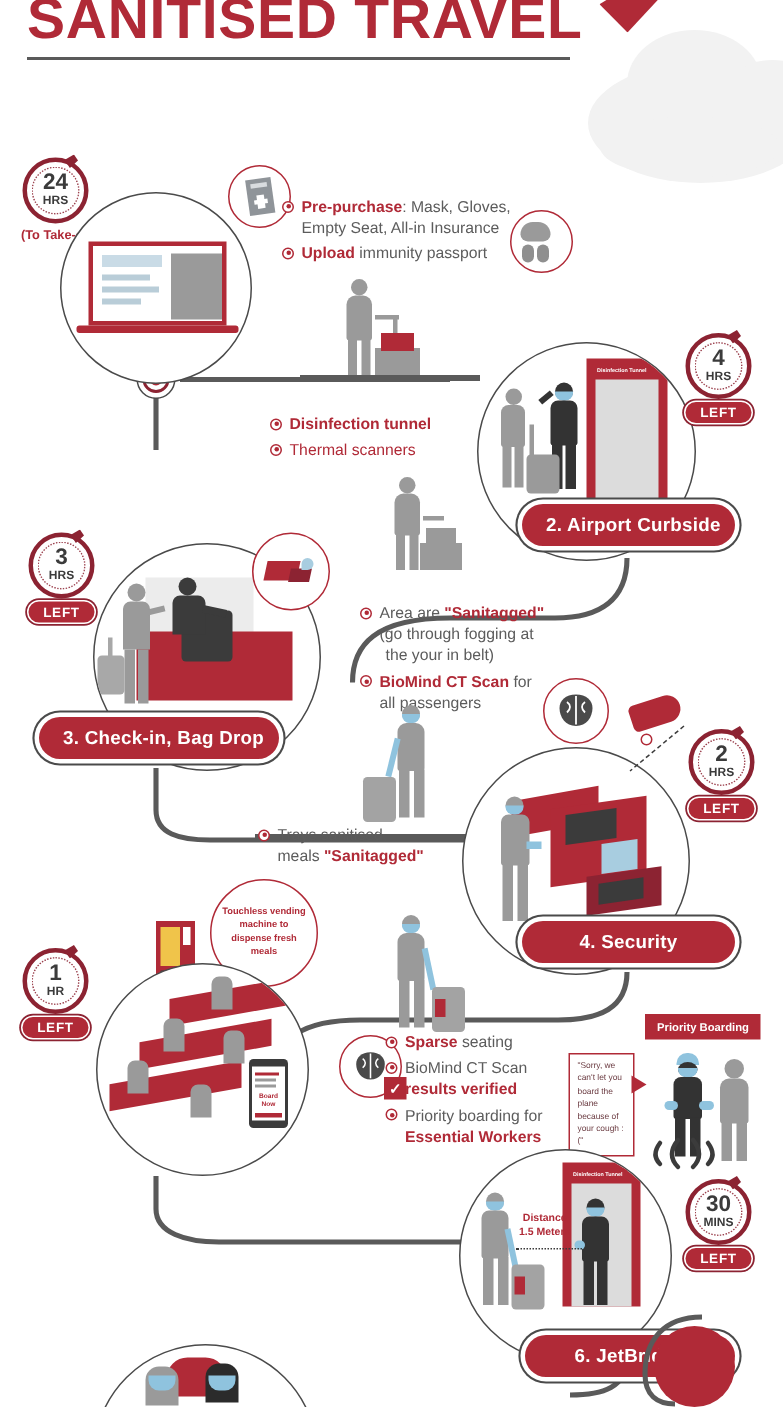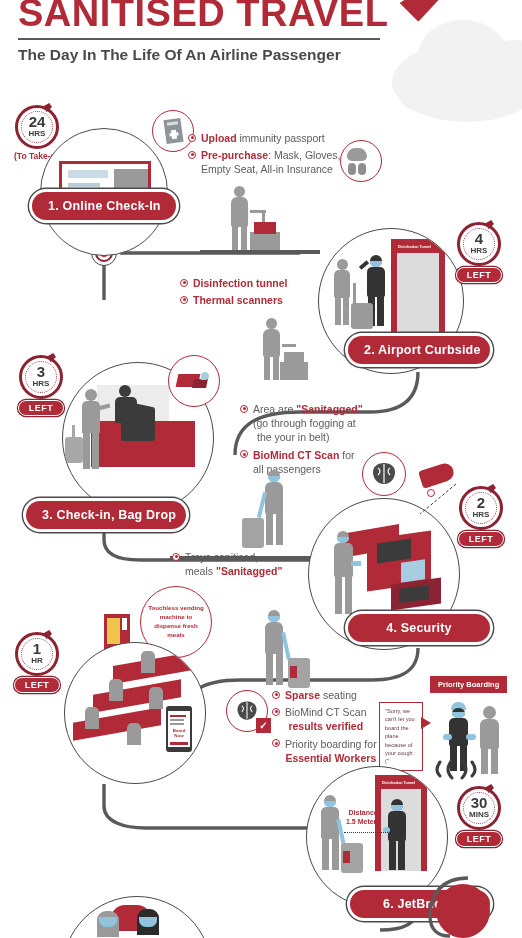--- a/index.html
+++ b/index.html
@@ -161,21 +161,20 @@
 
   <div class="cloud cloud-a"></div>
   <div class="cloud cloud-b"></div>
   <div class="cloud cloud-c"></div>
   <div class="cloud cloud-d"></div>
   <div class="plane-bit"></div>
 
   <div class="header">
     <div class="title">SANITISED TRAVEL</div>
     <div class="rule"></div>
-    <div class="subtitle">The Day In The Life Of An Airline Passenger</div>
   </div>
 
   <svg class="connectors" viewBox="0 0 522 938">
     <g fill="none" stroke="#5a5a5a" stroke-width="3.4">
       <path d="M104,195 L104,240"></path>
       <path d="M120,253 L300,253"></path>
       <path d="M418,372 C418,400 400,412 370,412 L300,412 C250,412 235,430 235,455"></path>
       <path d="M104,512 L104,540 C104,556 120,560 140,560 L330,560"></path>
       <path d="M418,648 C418,672 400,680 372,680 L240,680 C200,680 185,694 185,712"></path>
       <path d="M104,784 L104,806 C104,822 124,828 146,828 L330,828"></path>
@@ -205,39 +204,38 @@
     <div style="position:absolute; left:18px; top:32px; width:92px; height:56px; background:#fff; border:3px solid #b02a37;">
       <div style="position:absolute;left:6px;top:6px;width:40px;height:8px;background:#c9dbe6;"></div>
       <div style="position:absolute;left:6px;top:19px;width:32px;height:4px;background:#b9cdd8;"></div>
       <div style="position:absolute;left:6px;top:27px;width:38px;height:4px;background:#b9cdd8;"></div>
       <div style="position:absolute;left:6px;top:35px;width:26px;height:4px;background:#b9cdd8;"></div>
       <div style="position:absolute;left:52px;top:5px;width:34px;height:44px;background:#9a9a9a;"></div>
     </div>
     <div style="position:absolute; left:10px; top:88px; width:108px; height:5px; background:#b02a37; border-radius:2px;"></div>
   </div>
 
-  <div class="step-pill" style="left:32px; top:192px; width:144px;">1. Online Check-In</div>
 
   <div class="icon-circle" style="left:152px; top:110px; width:42px; height:42px;">
     <div style="width:17px;height:24px;background:#8f9499;position:relative;transform:rotate(-8deg);">
       <div style="position:absolute;left:3px;top:3px;width:11px;height:3px;background:#d9dcdf;"></div>
       <div style="position:absolute;left:6px;top:11px;width:5px;height:9px;background:#fff;"></div>
       <div style="position:absolute;left:4px;top:14px;width:9px;height:3px;background:#fff;"></div>
     </div>
   </div>
 
   <div class="bullets" style="left:188px; top:131px;">
     <div class="bullet">
       <span class="dot"></span>
-      <span class="txt"><b>Upload</b><span> immunity passport</span></span>
-    </div>
-    <div class="bullet">
-      <span class="dot"></span>
       <span class="txt"><b>Pre-purchase</b><span>: Mask, Gloves,</span>
       <span class="line2">Empty Seat, All-in Insurance</span></span>
+    </div>
+    <div class="bullet">
+      <span class="dot"></span>
+      <span class="txt"><b>Upload</b><span> immunity passport</span></span>
     </div>
   </div>
 
   <div class="icon-circle" style="left:340px; top:140px; width:42px; height:42px;">
     <div style="position:relative;width:30px;height:30px;">
       <div style="position:absolute;left:1px;top:2px;width:20px;height:13px;background:#9a9a9a;border-radius:10px 10px 6px 6px;"></div>
       <div style="position:absolute;left:2px;top:17px;width:8px;height:12px;background:#8f8f8f;border-radius:4px;"></div>
       <div style="position:absolute;left:12px;top:17px;width:8px;height:12px;background:#8f8f8f;border-radius:4px;"></div>
     </div>
   </div>
@@ -254,21 +252,21 @@
   </div>
   <div style="position:absolute;left:200px;top:250px;width:120px;height:4px;background:#5a5a5a;"></div>
 
   <div class="bullets" style="left:180px; top:276px;">
     <div class="bullet">
       <span class="dot"></span>
       <span class="txt" style="color:#b02a37;font-weight:bold;">Disinfection tunnel</span>
     </div>
     <div class="bullet">
       <span class="dot"></span>
-      <span class="txt" style="color:#b02a37;font-weight:bold;">Thermal scanners</span>
+      <span class="txt" style="color:#b02a37;font-weight:normal;">Thermal scanners</span>
     </div>
   </div>
 
   <div class="scene" style="left:318px; top:228px; width:146px; height:146px;">
 
     <div style="position:absolute;left:72px;top:10px;width:54px;height:96px;background:#b02a37;">
       <div style="position:absolute;left:6px;top:14px;width:42px;height:82px;background:#dcdcdc;"></div>
     </div>
     <div class="tunnel-tag" style="left:76px; top:14px;">Disinfection Tunnel</div>
 
@@ -334,21 +332,21 @@
       <div style="position:absolute;left:4px;top:0;width:12px;height:12px;border-radius:50%;background:#9a9a9a;"></div>
       <div style="position:absolute;left:1px;top:12px;width:18px;height:32px;background:#9a9a9a;border-radius:5px 5px 0 0;"></div>
       <div style="position:absolute;left:2px;top:44px;width:7px;height:36px;background:#9a9a9a;"></div>
       <div style="position:absolute;left:11px;top:44px;width:7px;height:36px;background:#9a9a9a;"></div>
       <div style="position:absolute;left:17px;top:16px;width:12px;height:4px;background:#9a9a9a;transform:rotate(-14deg);"></div>
     </div>
     <div style="position:absolute;left:2px;top:74px;width:18px;height:26px;background:#a8a8a8;border-radius:3px;"></div>
     <div style="position:absolute;left:9px;top:62px;width:2.5px;height:14px;background:#a8a8a8;"></div>
   </div>
 
-  <div class="step-pill" style="left:26px; top:478px; width:160px;margin-top:23px;">3. Check-in, Bag Drop</div>
+  <div class="step-pill" style="left:26px; top:478px; width:160px;">3. Check-in, Bag Drop</div>
 
   <div class="icon-circle" style="left:168px; top:355px; width:52px; height:52px;">
     <div style="position:relative;width:34px;height:22px;">
       <div style="position:absolute;left:0;top:4px;width:22px;height:13px;background:#b02a37;transform:skewX(-12deg);"></div>
       <div style="position:absolute;left:16px;top:9px;width:14px;height:9px;background:#8c2332;transform:skewX(-12deg);"></div>
       <div style="position:absolute;left:24px;top:2px;width:8px;height:8px;background:#a8cde0;border-radius:50% 50% 50% 0;"></div>
     </div>
   </div>
 
   <div class="bullets" style="left:240px; top:402px;">
@@ -477,21 +475,21 @@
 
 
   <div class="icon-circle" style="left:226px; top:690px; width:42px; height:42px;">
     <svg width="26" height="24" viewBox="0 0 30 26">
       <path d="M15 2 C8 2 4 6 4 11 C4 17 8 23 15 23 C22 23 26 17 26 11 C26 6 22 2 15 2 Z" fill="#4a4a4a"></path>
       <path d="M15 3 L15 22 M9 7 Q13 10 9 14 M21 7 Q17 10 21 14" stroke="#fff" stroke-width="1.2" fill="none"></path>
     </svg>
     <div style="position:absolute;right:-4px;bottom:-2px;width:15px;height:15px;background:#b02a37;display:flex;align-items:center;justify-content:center;color:#fff;font-size:10px;font-weight:bold;">✓</div>
   </div>
 
-  <div class="bullets" style="left:272px; top:688px;text-align:center;">
+  <div class="bullets" style="left:257px; top:688px;">
     <div class="bullet">
       <span class="dot"></span>
       <span class="txt"><b>Sparse</b><span> seating</span></span>
     </div>
     <div class="bullet">
       <span class="dot"></span>
       <span class="txt"><span>BioMind CT Scan</span>
       <b class="line2">results verified</b></span>
     </div>
     <div class="bullet">

